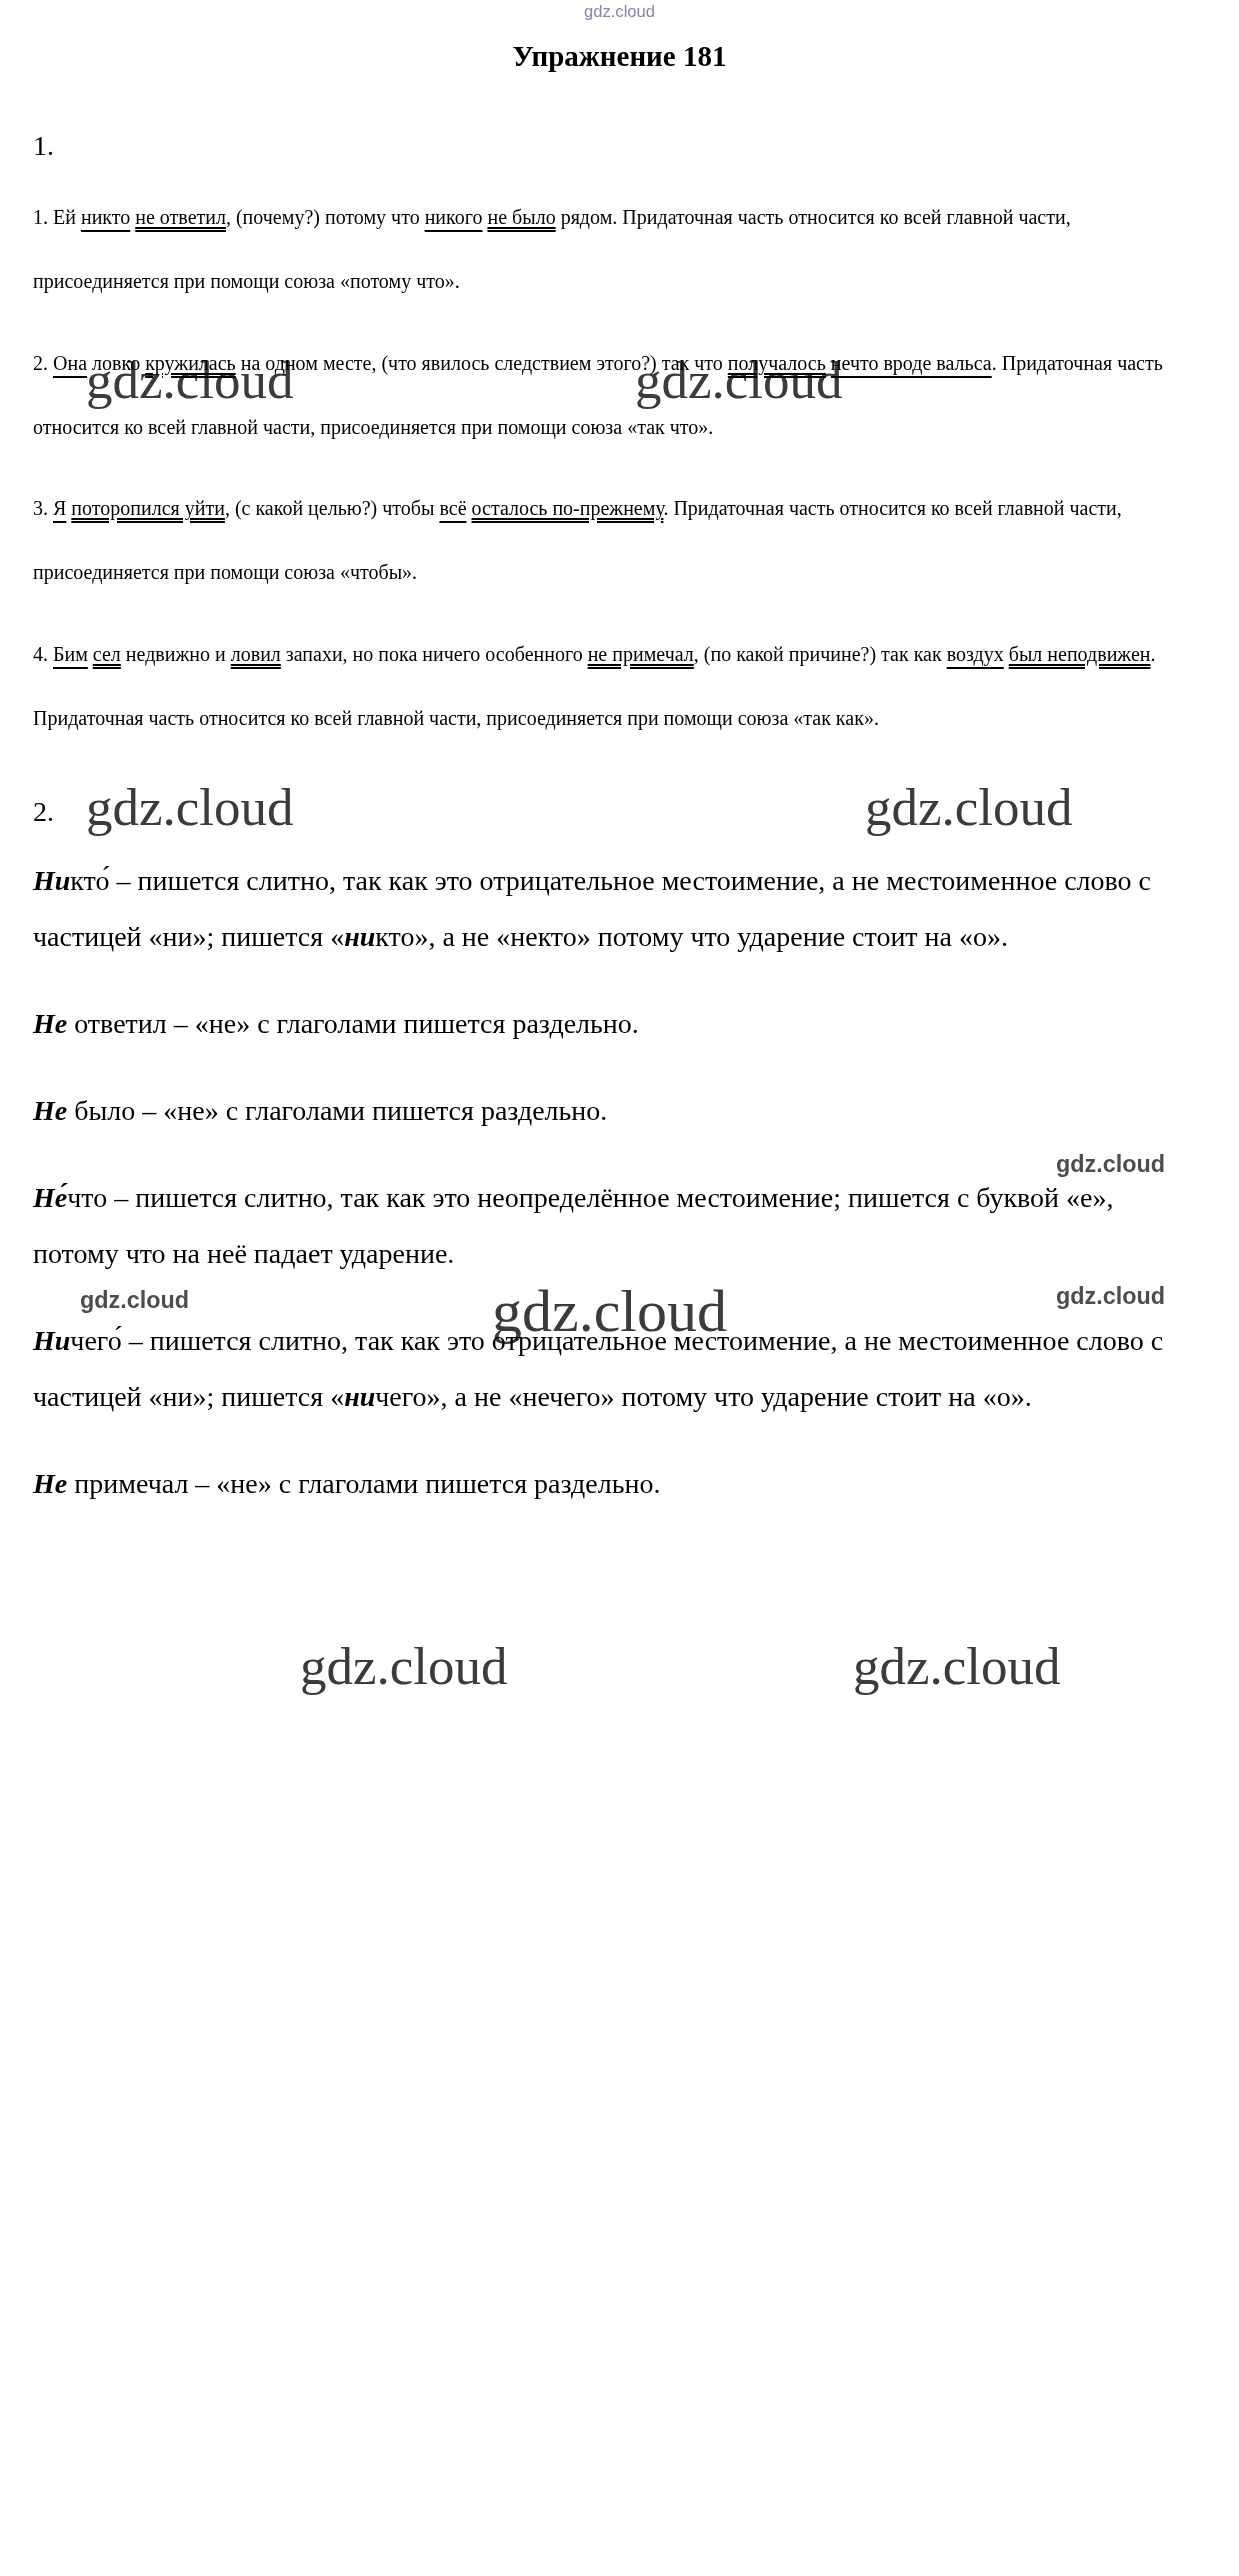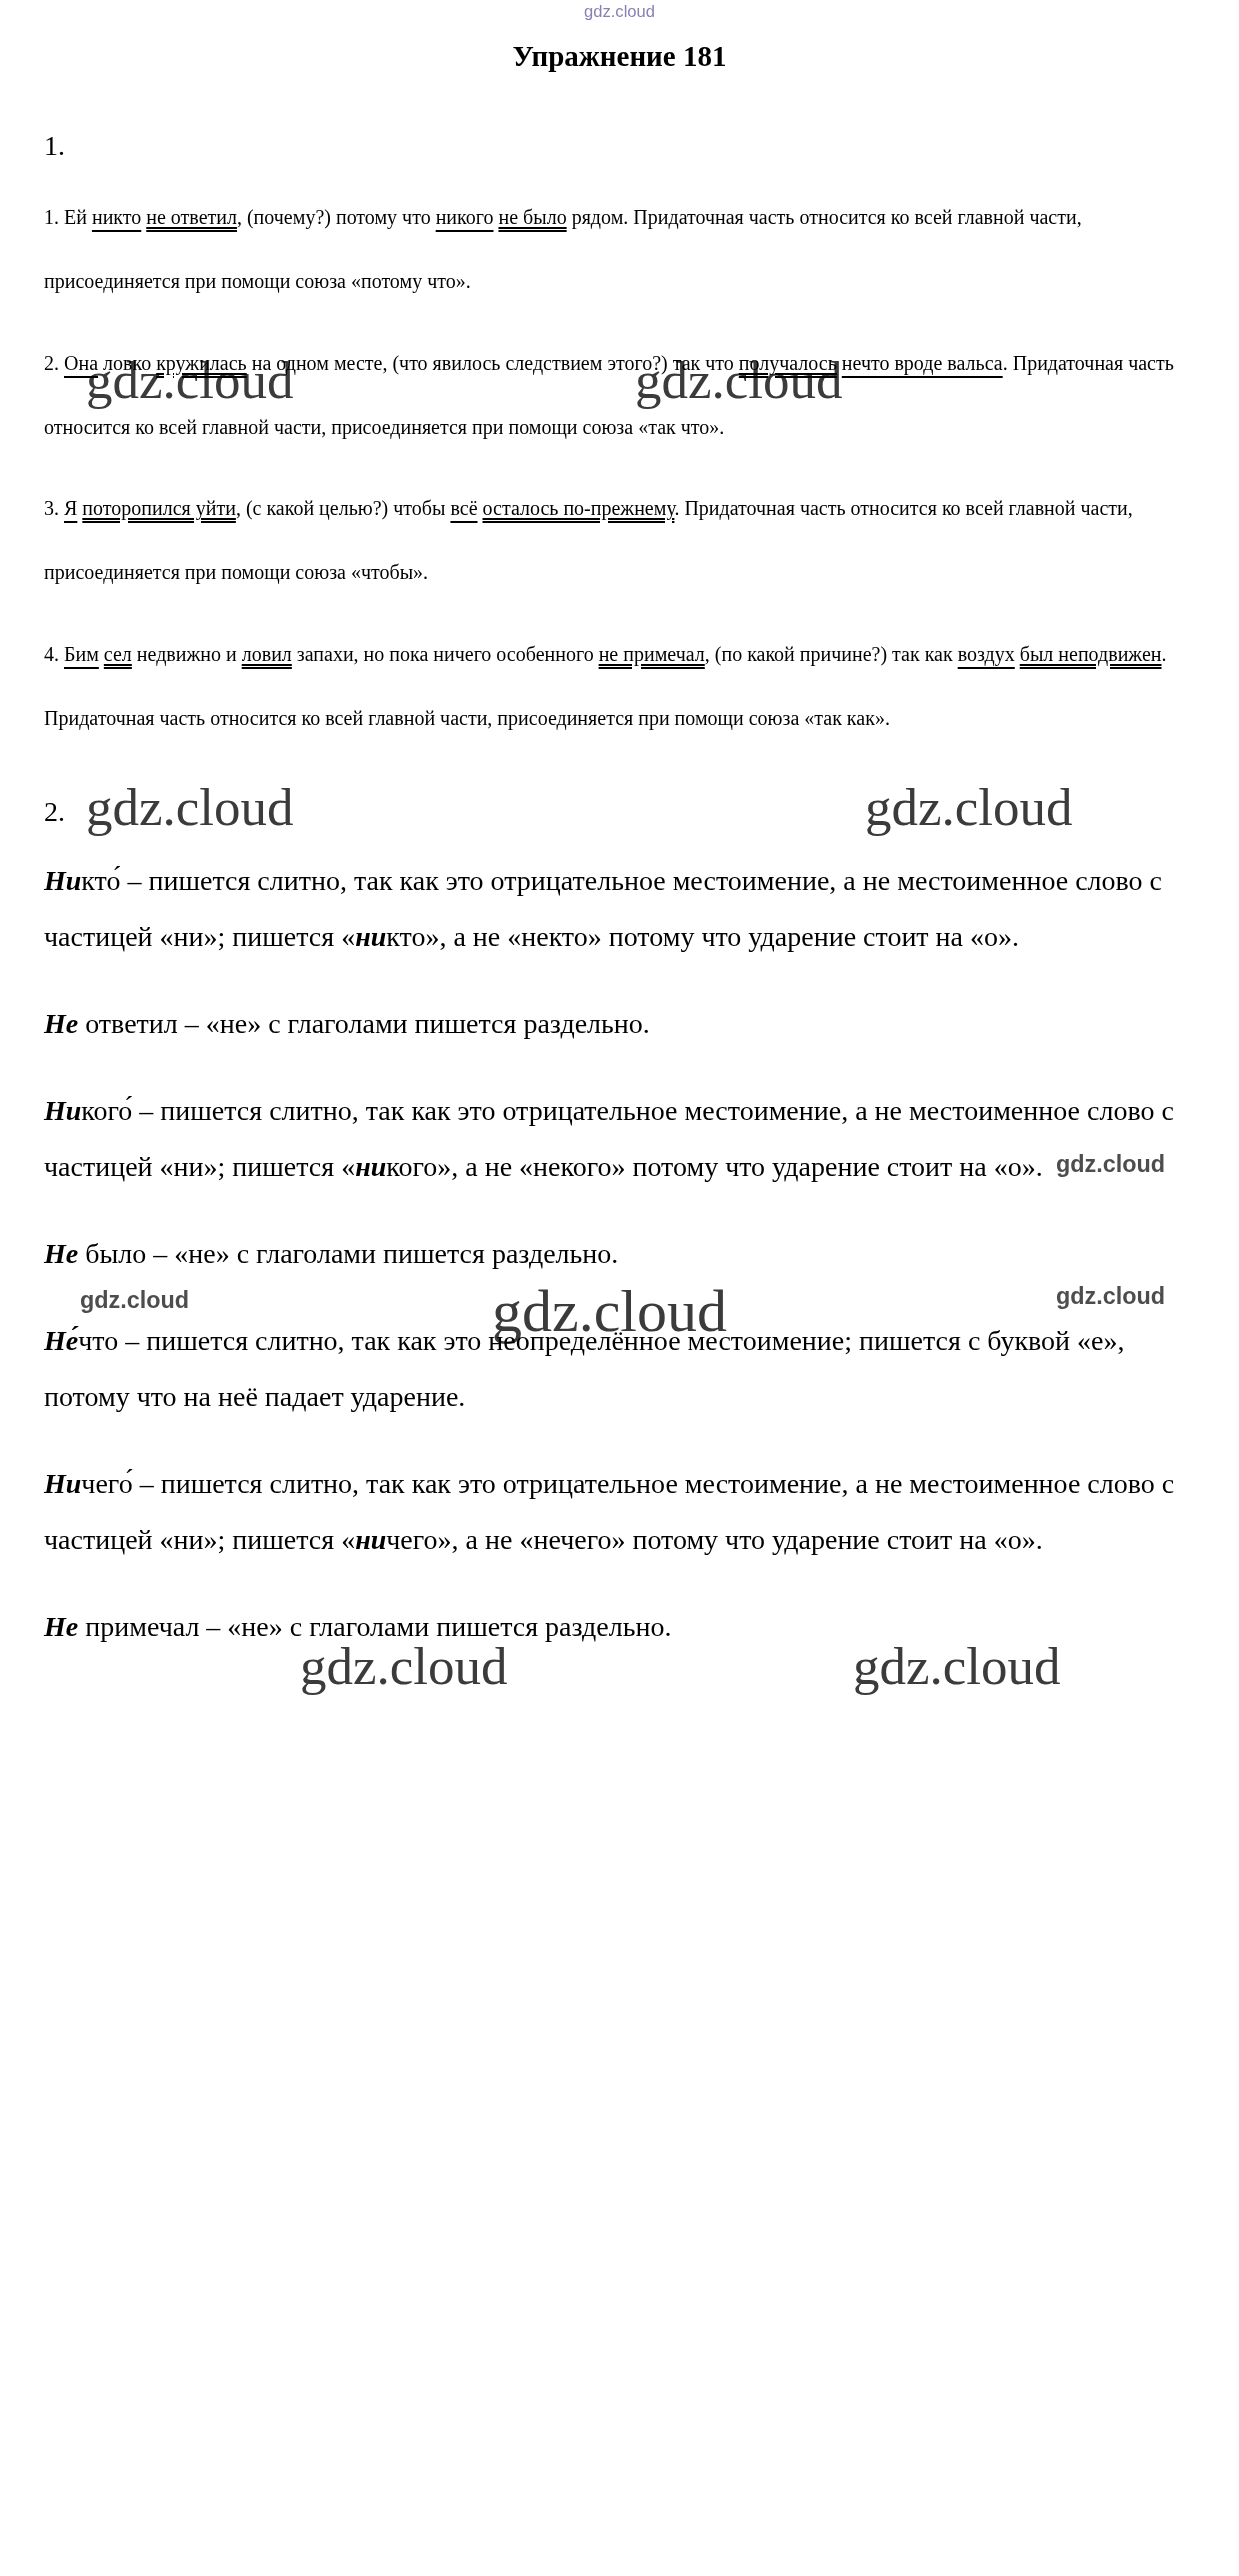--- a/index.html
+++ b/index.html
@@ -5,21 +5,21 @@
   html, body { margin: 0; padding: 0; background: #ffffff; }
   .page {
     position: relative;
     width: 1239px;
     height: 1924px;
     overflow: hidden;
     background: #ffffff;
     color: var(--text-color, #000000);
     font-family: "Liberation Serif", "DejaVu Serif", serif;
   }
-  .content { position: relative; z-index: 1; padding: 0 44px; }
+  .content { position: relative; z-index: 1; padding: 0 33px; }
 
   .page-title {
     margin: 0;
     padding-top: 39px;
     font-size: 29px;
     line-height: 35px;
     font-weight: 700;
     text-align: center;
   }
 
@@ -86,21 +86,20 @@
 
     <p class="sentence"><span>1. Ей </span><span class="seg-u">никто</span><span> </span><span class="seg-uu">не ответил</span><span>, (почему?) потому что </span><span class="seg-u">никого</span><span> </span><span class="seg-uu">не было</span><span> рядом. Придаточная часть относится ко всей главной части, присоединяется при помощи союза «потому что».</span></p>
     <p class="sentence"><span>2. </span><span class="seg-u">Она</span><span> ловко </span><span class="seg-uu">кружилась</span><span> на одном месте, (что явилось следствием этого?) так что </span><span class="seg-uu">получалось</span><span> </span><span class="seg-u">нечто вроде вальса</span><span>. Придаточная часть относится ко всей главной части, присоединяется при помощи союза «так что».</span></p>
     <p class="sentence"><span>3. </span><span class="seg-u">Я</span><span> </span><span class="seg-uu">поторопился уйти</span><span>, (с какой целью?) чтобы </span><span class="seg-u">всё</span><span> </span><span class="seg-uu">осталось по-прежнему</span><span>. Придаточная часть относится ко всей главной части, присоединяется при помощи союза «чтобы».</span></p>
     <p class="sentence"><span>4. </span><span class="seg-u">Бим</span><span> </span><span class="seg-uu">сел</span><span> недвижно и </span><span class="seg-uu">ловил</span><span> запахи, но пока ничего особенного </span><span class="seg-uu">не примечал</span><span>, (по какой причине?) так как </span><span class="seg-u">воздух</span><span> </span><span class="seg-uu">был неподвижен</span><span>. Придаточная часть относится ко всей главной части, присоединяется при помощи союза «так как».</span></p>
 
     <div class="sec-heading two">2.</div>
 
     <p class="expl"><span class="seg-b">Ни</span><span>кто́ – пишется слитно, так как это отрицательное местоимение, а не местоименное слово с частицей «ни»; пишется «</span><span class="seg-b">ни</span><span>кто», а не «некто» потому что ударение стоит на «о».</span></p>
     <p class="expl"><span class="seg-b">Не</span><span> ответил – «не» с глаголами пишется раздельно.</span></p>
-    <p class="expl"><span class="seg-b">Ни</span><span>кого́ – пишется слитно, так как это отрицательное местоимение, а не местоименное слово с частицей «ни»; пишется «</span><span class="seg-b">ни</span><span>кого», а не «некого» потому что ударение стоит на «о».</span></p>
     <p class="expl"><span class="seg-b">Не</span><span> было – «не» с глаголами пишется раздельно.</span></p>
     <p class="expl"><span class="seg-b">Не́</span><span>что – пишется слитно, так как это неопределённое местоимение; пишется с буквой «е», потому что на неё падает ударение.</span></p>
     <p class="expl"><span class="seg-b">Ни</span><span>чего́ – пишется слитно, так как это отрицательное местоимение, а не местоименное слово с частицей «ни»; пишется «</span><span class="seg-b">ни</span><span>чего», а не «нечего» потому что ударение стоит на «о».</span></p>
     <p class="expl"><span class="seg-b">Не</span><span> примечал – «не» с глаголами пишется раздельно.</span></p>
 
   </div>
 </div>
 
 
 </body></html>

